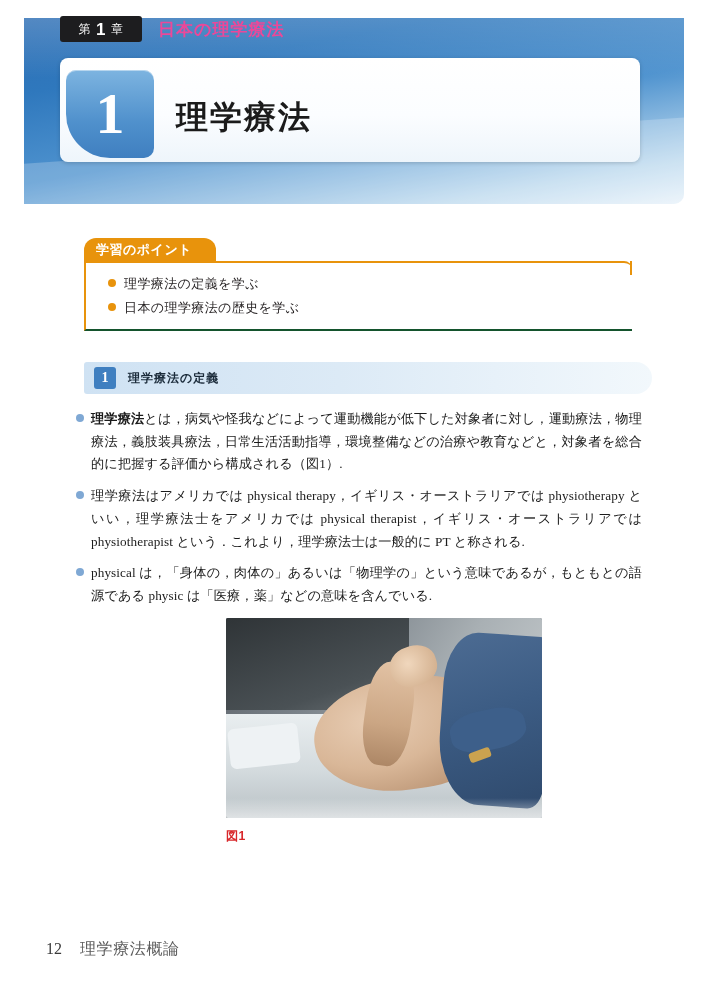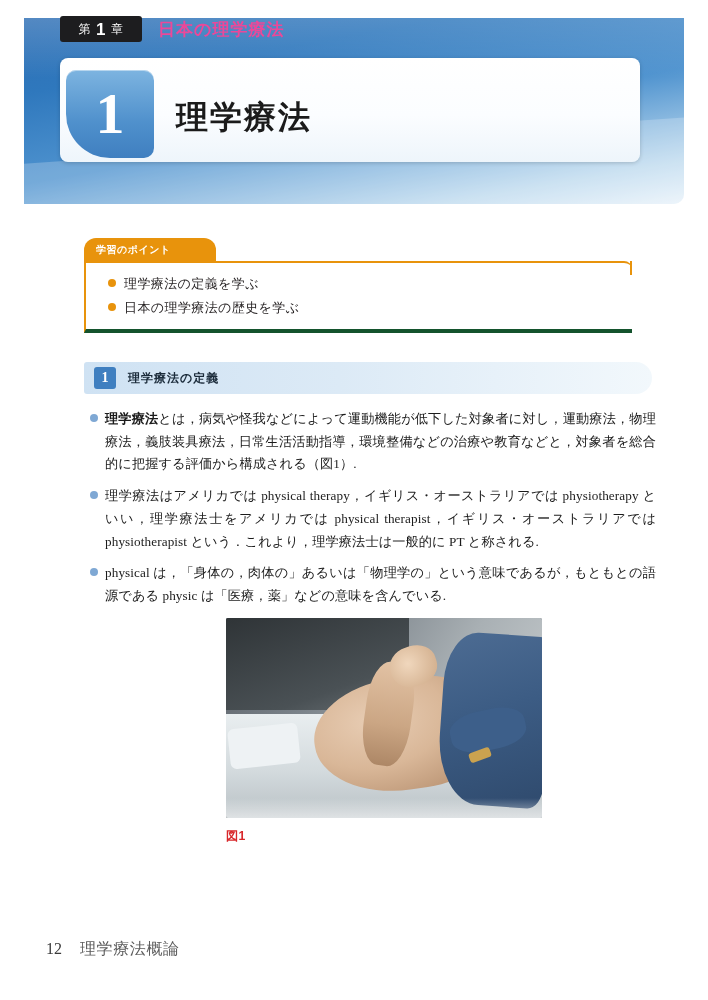--- a/index.html
+++ b/index.html
@@ -131,32 +131,32 @@
     position: absolute;
     left: 84px; top: 238px;
     width: 548px;
   }
   .points-tab {
     position: relative;
     width: 132px;
     height: 23px;
     background: #e8930c;
     color: #ffffff;
-    font-size: 10px;
+    font-size: 13px;
     font-weight: bold;
     border-radius: 12px 12px 0 0;
     display: flex;
     align-items: center;
     padding-left: 12px;
     box-sizing: border-box;
     letter-spacing: 0.5px;
   }
   .points-body {
     border-top: 2px solid #e8930c;
-    border-bottom: 4px solid #14532d;
+    border-bottom: 2px solid #14532d;
     border-left: 2px solid #e8930c;
     border-radius: 0 8px 0 0;
     padding: 12px 0 12px 0;
     box-sizing: border-box;
     position: relative;
   }
   .points-body:before {
     content: "";
     position: absolute;
     right: 0; top: -2px;
@@ -208,21 +208,21 @@
     font-size: 12px;
     font-weight: bold;
     color: #1b2b3a;
     margin-left: 12px;
     letter-spacing: 1px;
   }
 
   
   .body-block {
     position: absolute;
-    left: 90px; top: 408px;
+    left: 76px; top: 408px;
     width: 566px;
   }
   .para {
     display: flex;
     align-items: flex-start;
     margin-bottom: 9px;
   }
   .para-bullet {
     width: 8px; height: 8px;
     border-radius: 50%;

